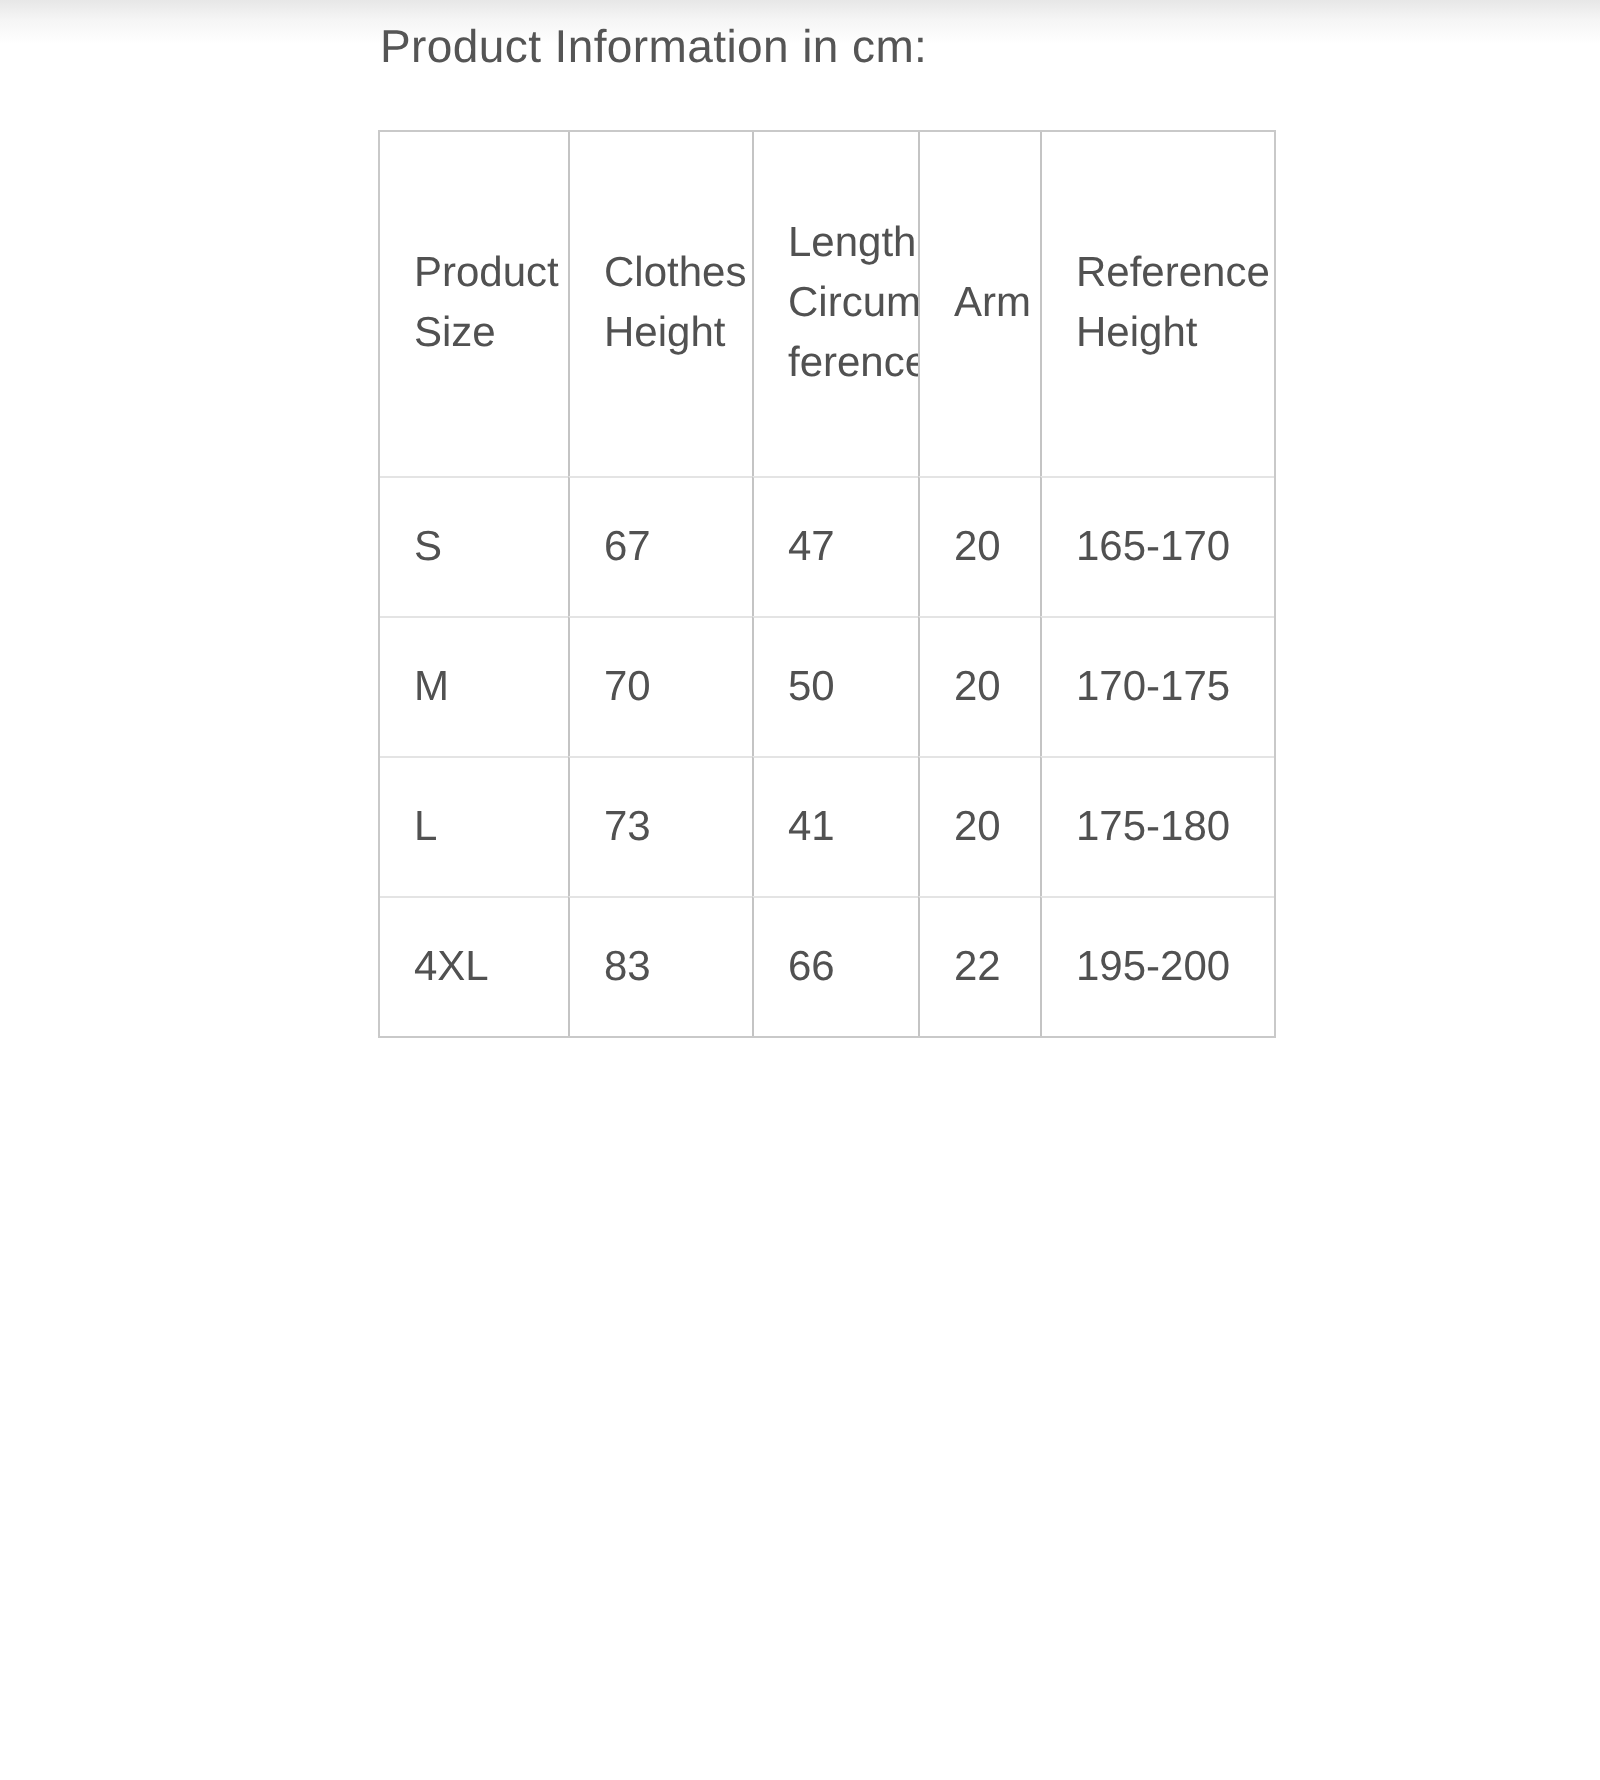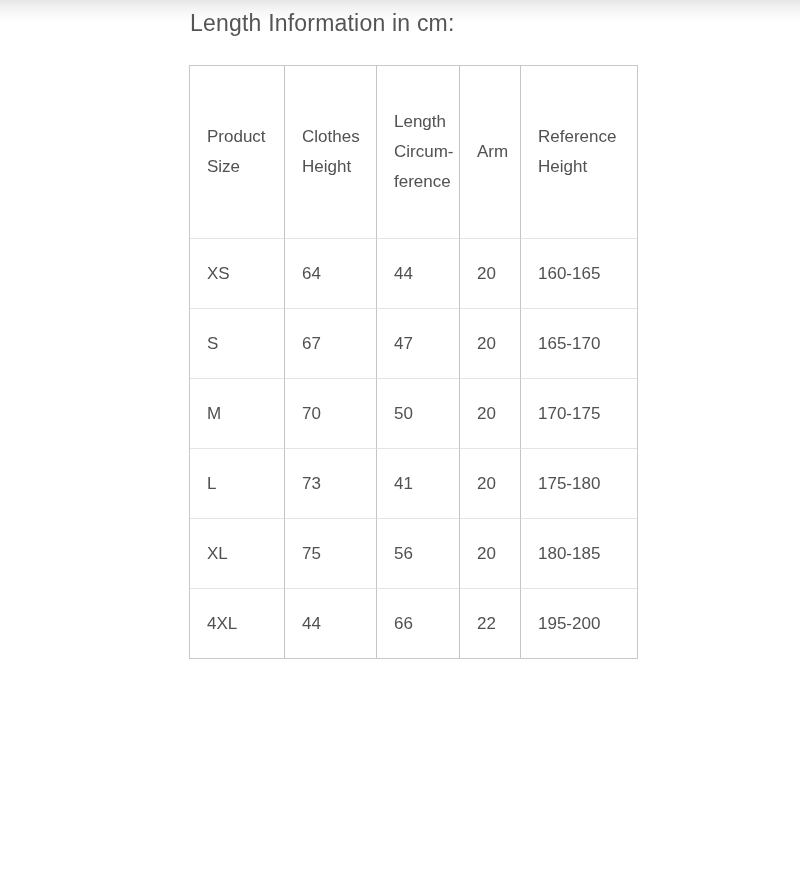--- a/index.html
+++ b/index.html
@@ -32,21 +32,21 @@
   table.size-table {
     position: absolute;
     left: 189px;
     top: 65px;
     width: 447px;
     table-layout: fixed;
     border-collapse: separate;
     border-spacing: 0;
     border: 1px solid #c9c9c9;
     color: #515151;
-    font-size: 17px;
+    font-size: 21px;
   }
   .size-table th, .size-table td {
     font-weight: 400;
     text-align: left;
     padding: 0 2px 0 17px;
     vertical-align: middle;
     overflow: hidden;
   }
   .size-table thead th {
     height: 172px;
@@ -59,47 +59,40 @@
   .size-table th + th, .size-table td + td {
     border-left: 1px solid #c4c4c4;
   }
 </style>
 </head>
 <body>
 
 <div class="page">
   <div class="top-fade"></div>
 
-  <h2 class="title">Length Information in cm:</h2>
+  <h2 class="title">Product Information in cm:</h2>
 
   <table class="size-table">
     <colgroup>
       <col style="width:94px">
         <col style="width:92px">
         <col style="width:83px">
         <col style="width:61px">
         <col style="width:117px">
     </colgroup>
     <thead>
       <tr>
         <th>Product Size</th>
         <th>Clothes Height</th>
         <th>Length Circum-ference</th>
         <th>Arm</th>
         <th>Reference Height</th>
       </tr>
     </thead>
     <tbody>
-      <tr>
-        <td>XS</td>
-        <td>64</td>
-        <td>44</td>
-        <td>20</td>
-        <td>160-165</td>
-      </tr>
       <tr>
         <td>S</td>
         <td>67</td>
         <td>47</td>
         <td>20</td>
         <td>165-170</td>
       </tr>
       <tr>
         <td>M</td>
         <td>70</td>
@@ -108,28 +101,21 @@
         <td>170-175</td>
       </tr>
       <tr>
         <td>L</td>
         <td>73</td>
         <td>41</td>
         <td>20</td>
         <td>175-180</td>
       </tr>
       <tr>
-        <td>XL</td>
-        <td>75</td>
-        <td>56</td>
-        <td>20</td>
-        <td>180-185</td>
-      </tr>
-      <tr>
         <td>4XL</td>
-        <td>44</td>
+        <td>83</td>
         <td>66</td>
         <td>22</td>
         <td>195-200</td>
       </tr>
     </tbody>
   </table>
 </div>
 
 </body></html>

